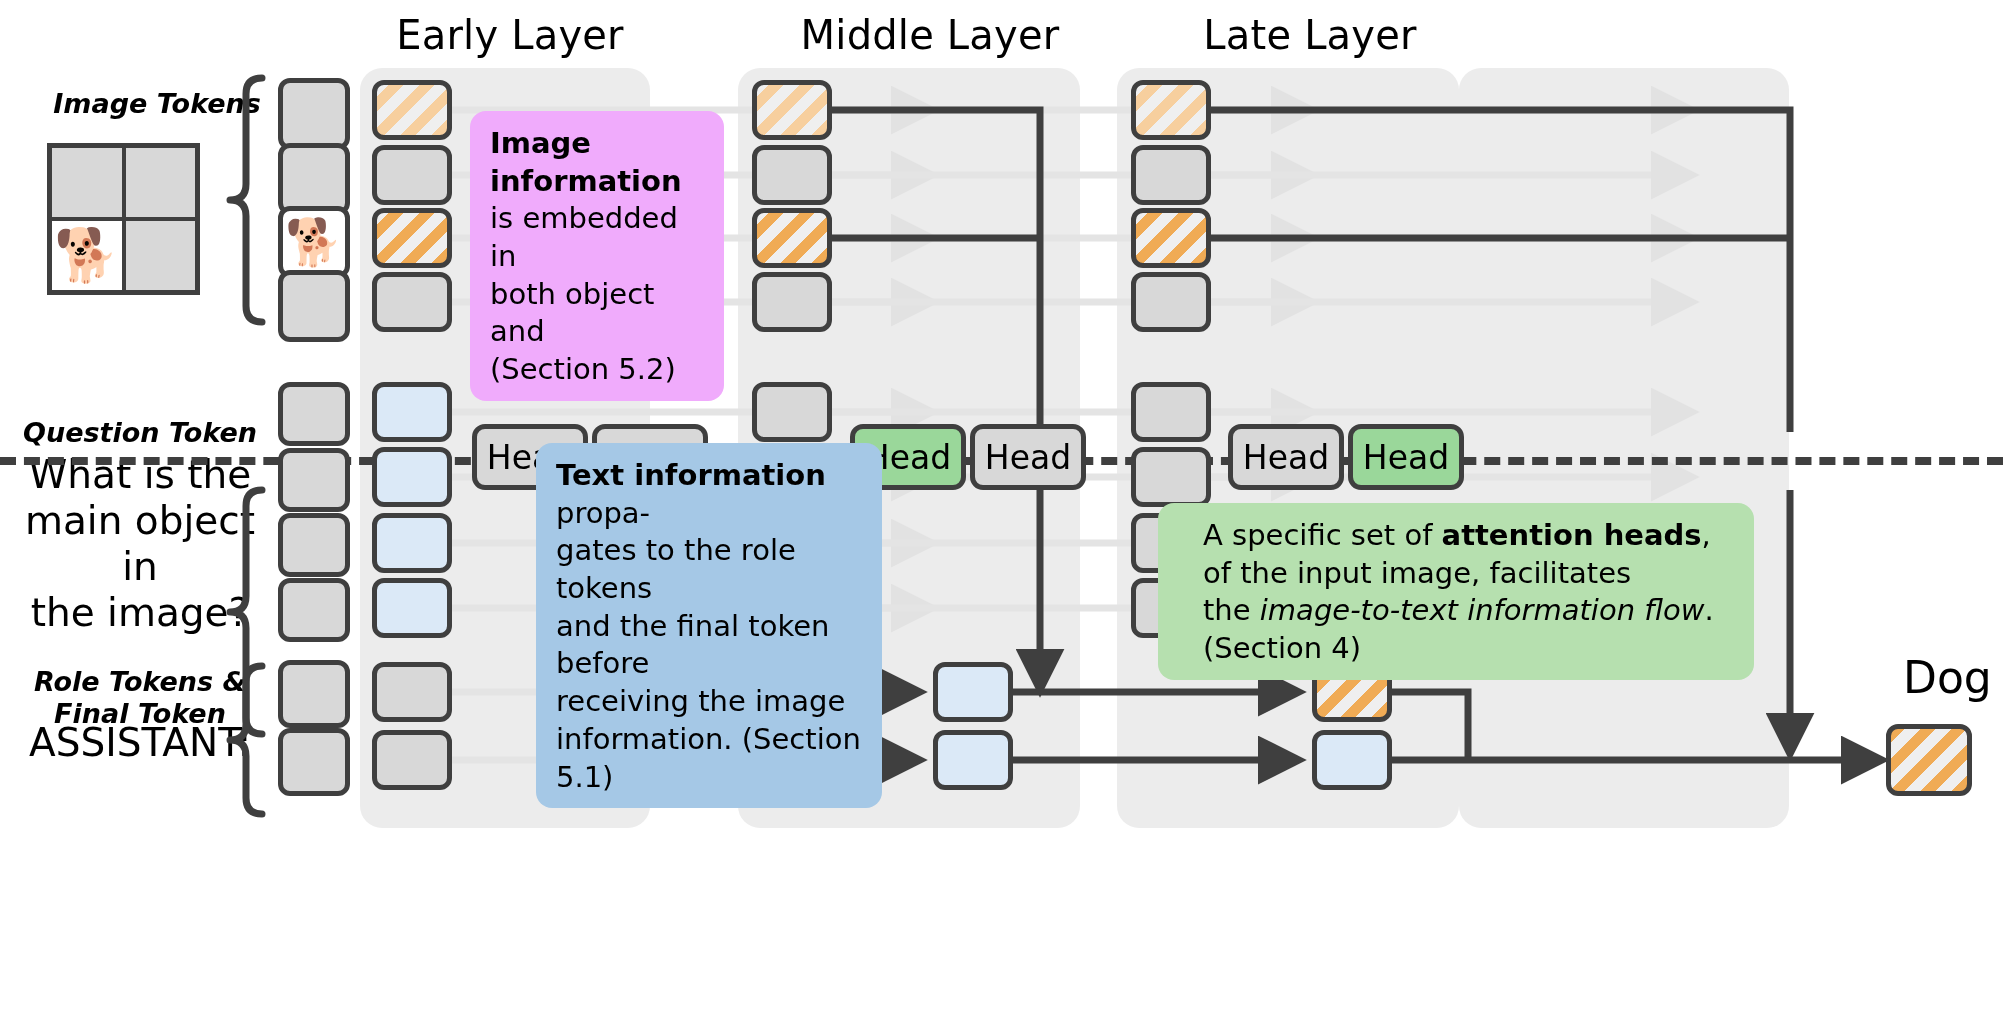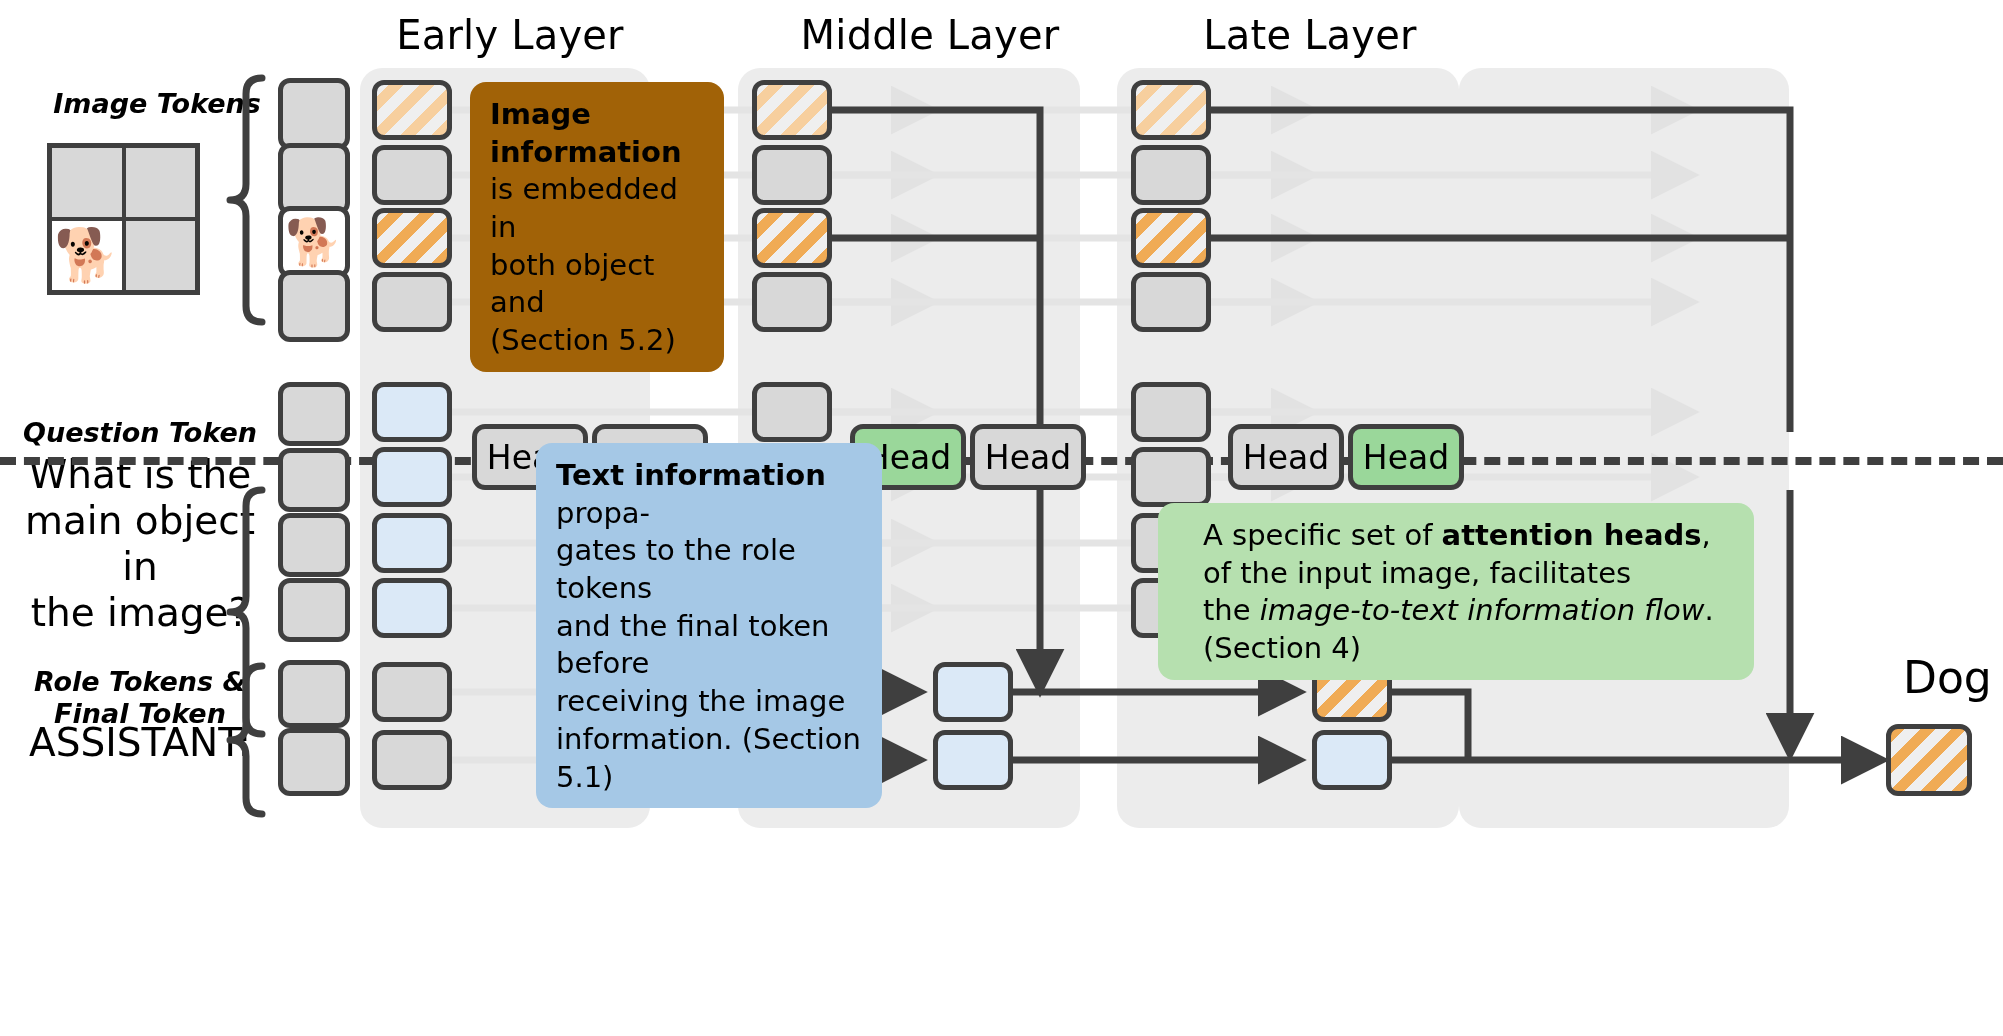--- a/index.html
+++ b/index.html
@@ -27,21 +27,21 @@
   
   .head{position:absolute;box-sizing:border-box;border:5px solid #3f3f3f;border-radius:13px;
         display:flex;align-items:center;justify-content:center;
         font-size:33px;color:#000;background:#d8d8d8;}
   .head.green{background:#9ad79a;}
   
   .callout{position:absolute;box-sizing:border-box;border-radius:16px;
            font-size:29px;line-height:1.30;padding:14px 18px 12px 20px;}
   .callout b{font-weight:700;}
   .callout i{font-style:italic;}
-  .c-orange{background:#a16207;}
+  .c-orange{background:#f0abfc;margin-top:29px;}
   .c-blue{background:#a5c8e6;}
   .c-green{background:#b6e0af;padding-left:45px;}
   
   .side-lbl{position:absolute;font-style:italic;font-weight:700;font-size:27px;
             text-align:center;line-height:1.18;}
   .side-txt{position:absolute;font-size:39px;text-align:center;line-height:1.18;
             font-family:"DejaVu Sans",sans-serif;}
   .dog-lbl{position:absolute;font-size:44px;}
   
   .img-grid{position:absolute;box-sizing:border-box;border:5px solid #3f3f3f;

